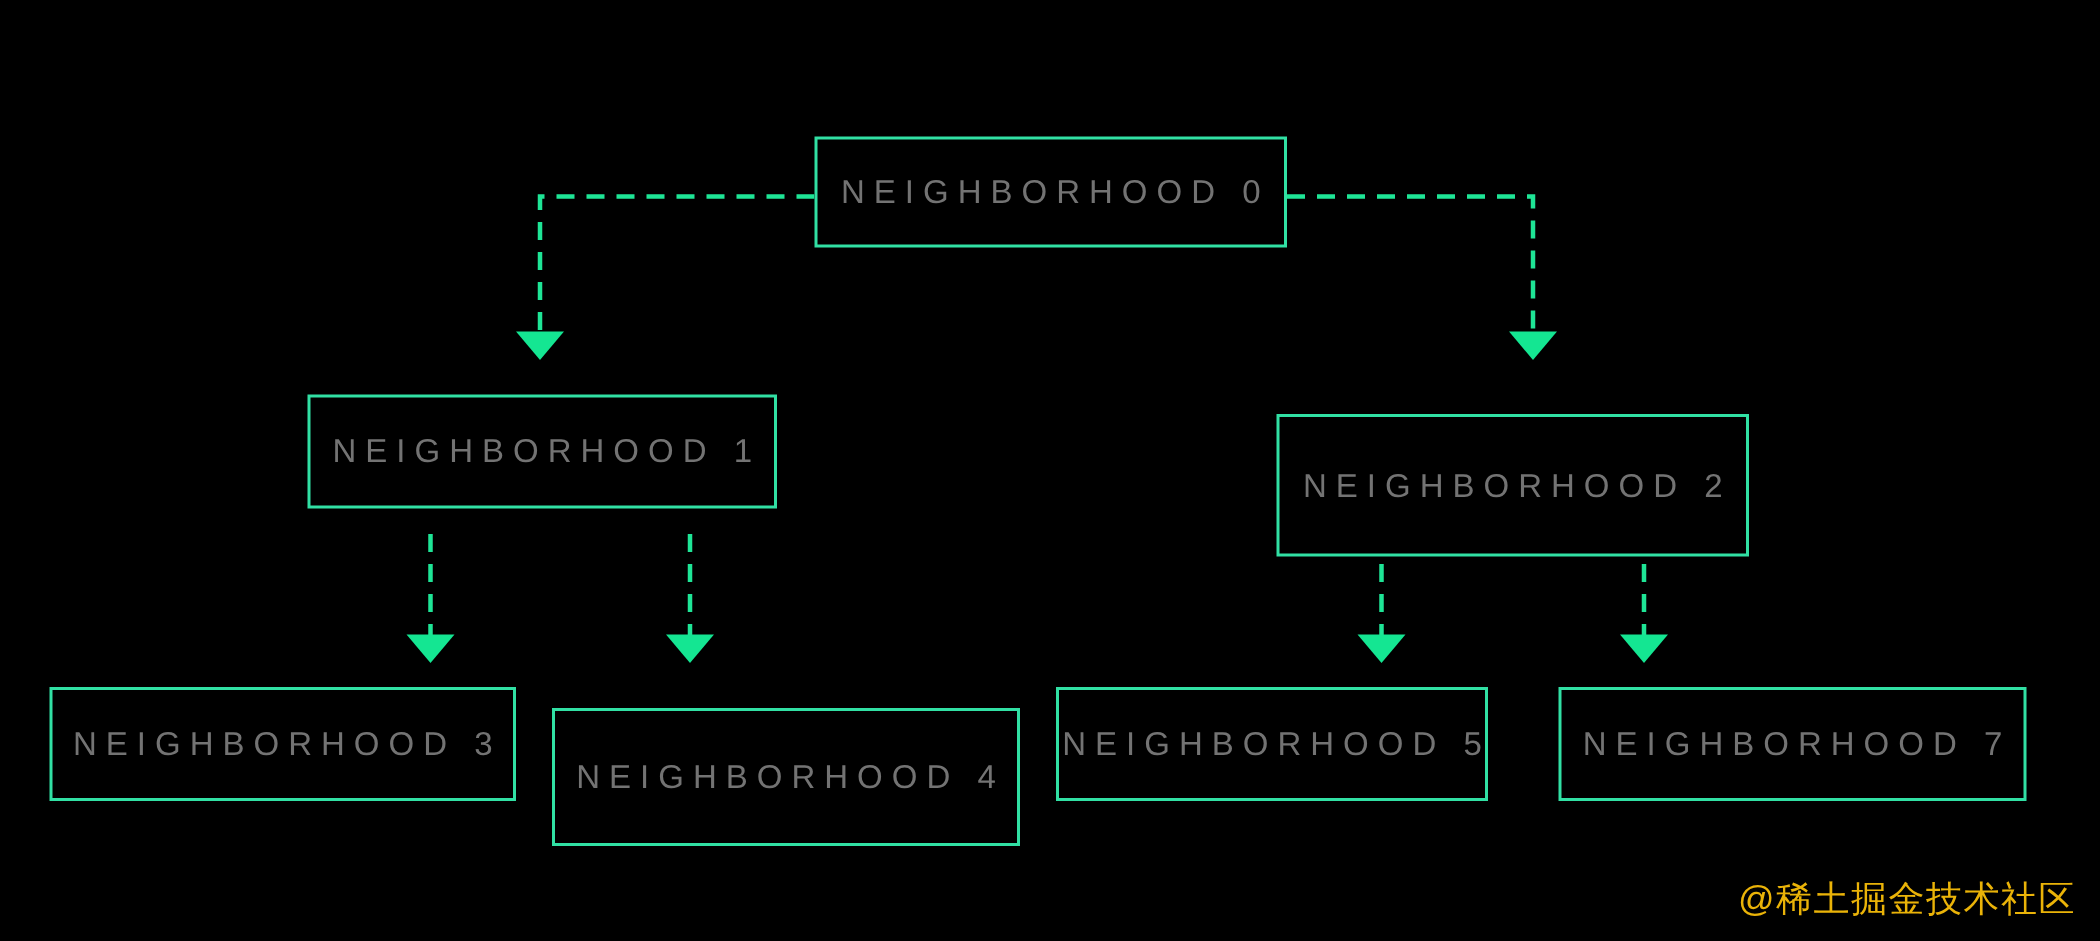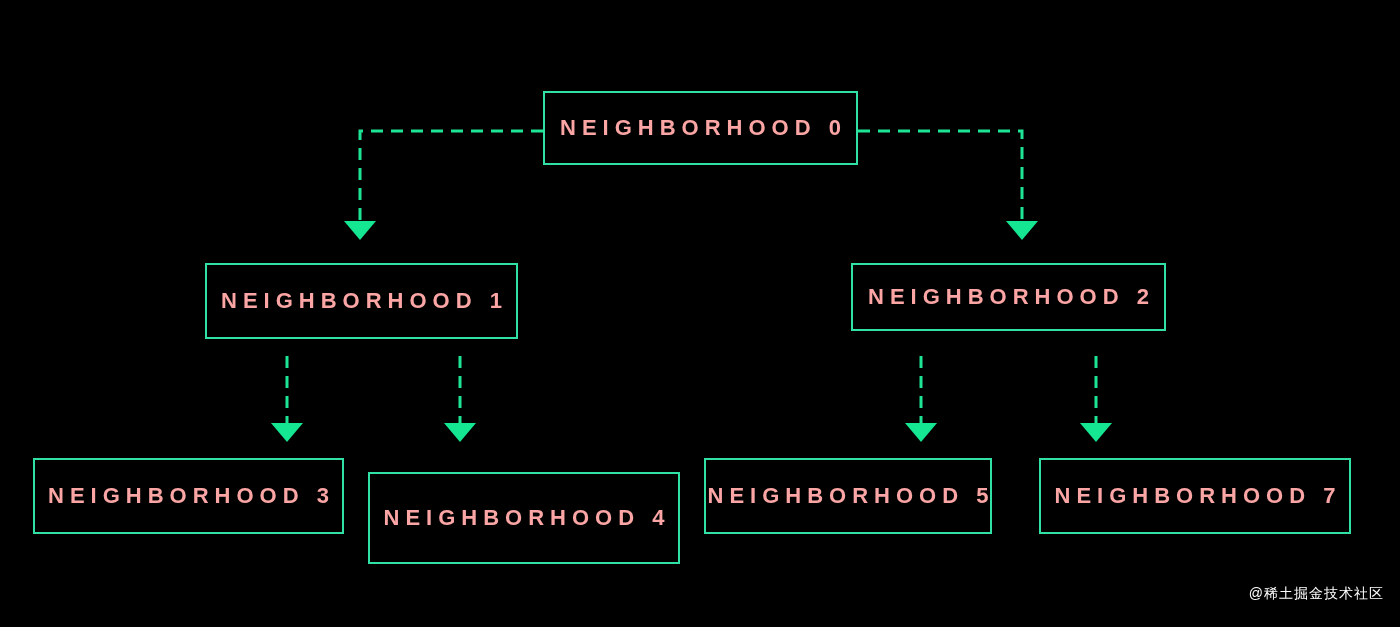--- a/index.html
+++ b/index.html
@@ -35,40 +35,40 @@
   .node {
     position: absolute;
     border: 2px solid #31e0a4;
     box-sizing: border-box;
     display: flex;
     align-items: center;
     justify-content: center;
     background: #000000;
   }
   .node span {
-    color: #fca5a5;
+    color: #737373;
     font-size: 22px;
-    font-weight: 700;
+    font-weight: 400;
     letter-spacing: 6px;
     text-indent: 6px;
     white-space: nowrap;
   }
   .n0 { left: 543px; top: 91px;  width: 315px; height: 74px; }
   .n1 { left: 205px; top: 263px; width: 313px; height: 76px; }
-  .n2 { left: 851px; top: 263px; width: 315px; height: 68px; }
+  .n2 { left: 851px; top: 276px; width: 315px; height: 95px; }
   .n3 { left: 33px;   top: 458px; width: 311px; height: 76px; }
   .n4 { left: 368px;  top: 472px; width: 312px; height: 92px; }
   .n5 { left: 704px;  top: 458px; width: 288px; height: 76px; }
   .n6 { left: 1039px; top: 458px; width: 312px; height: 76px; }
   .watermark {
     position: absolute;
     right: 16px;
-    bottom: 24px;
-    color: #ffffff;
-    font-size: 14px;
+    bottom: 12px;
+    color: #eab308;
+    font-size: 24px;
     letter-spacing: 1px;
   }
 </style>
 </head>
 <body>
 
 <div class="canvas">
 
   <svg class="connectors" width="1400" height="627" viewBox="0 0 1400 627" xmlns="http://www.w3.org/2000/svg">
     <g>

